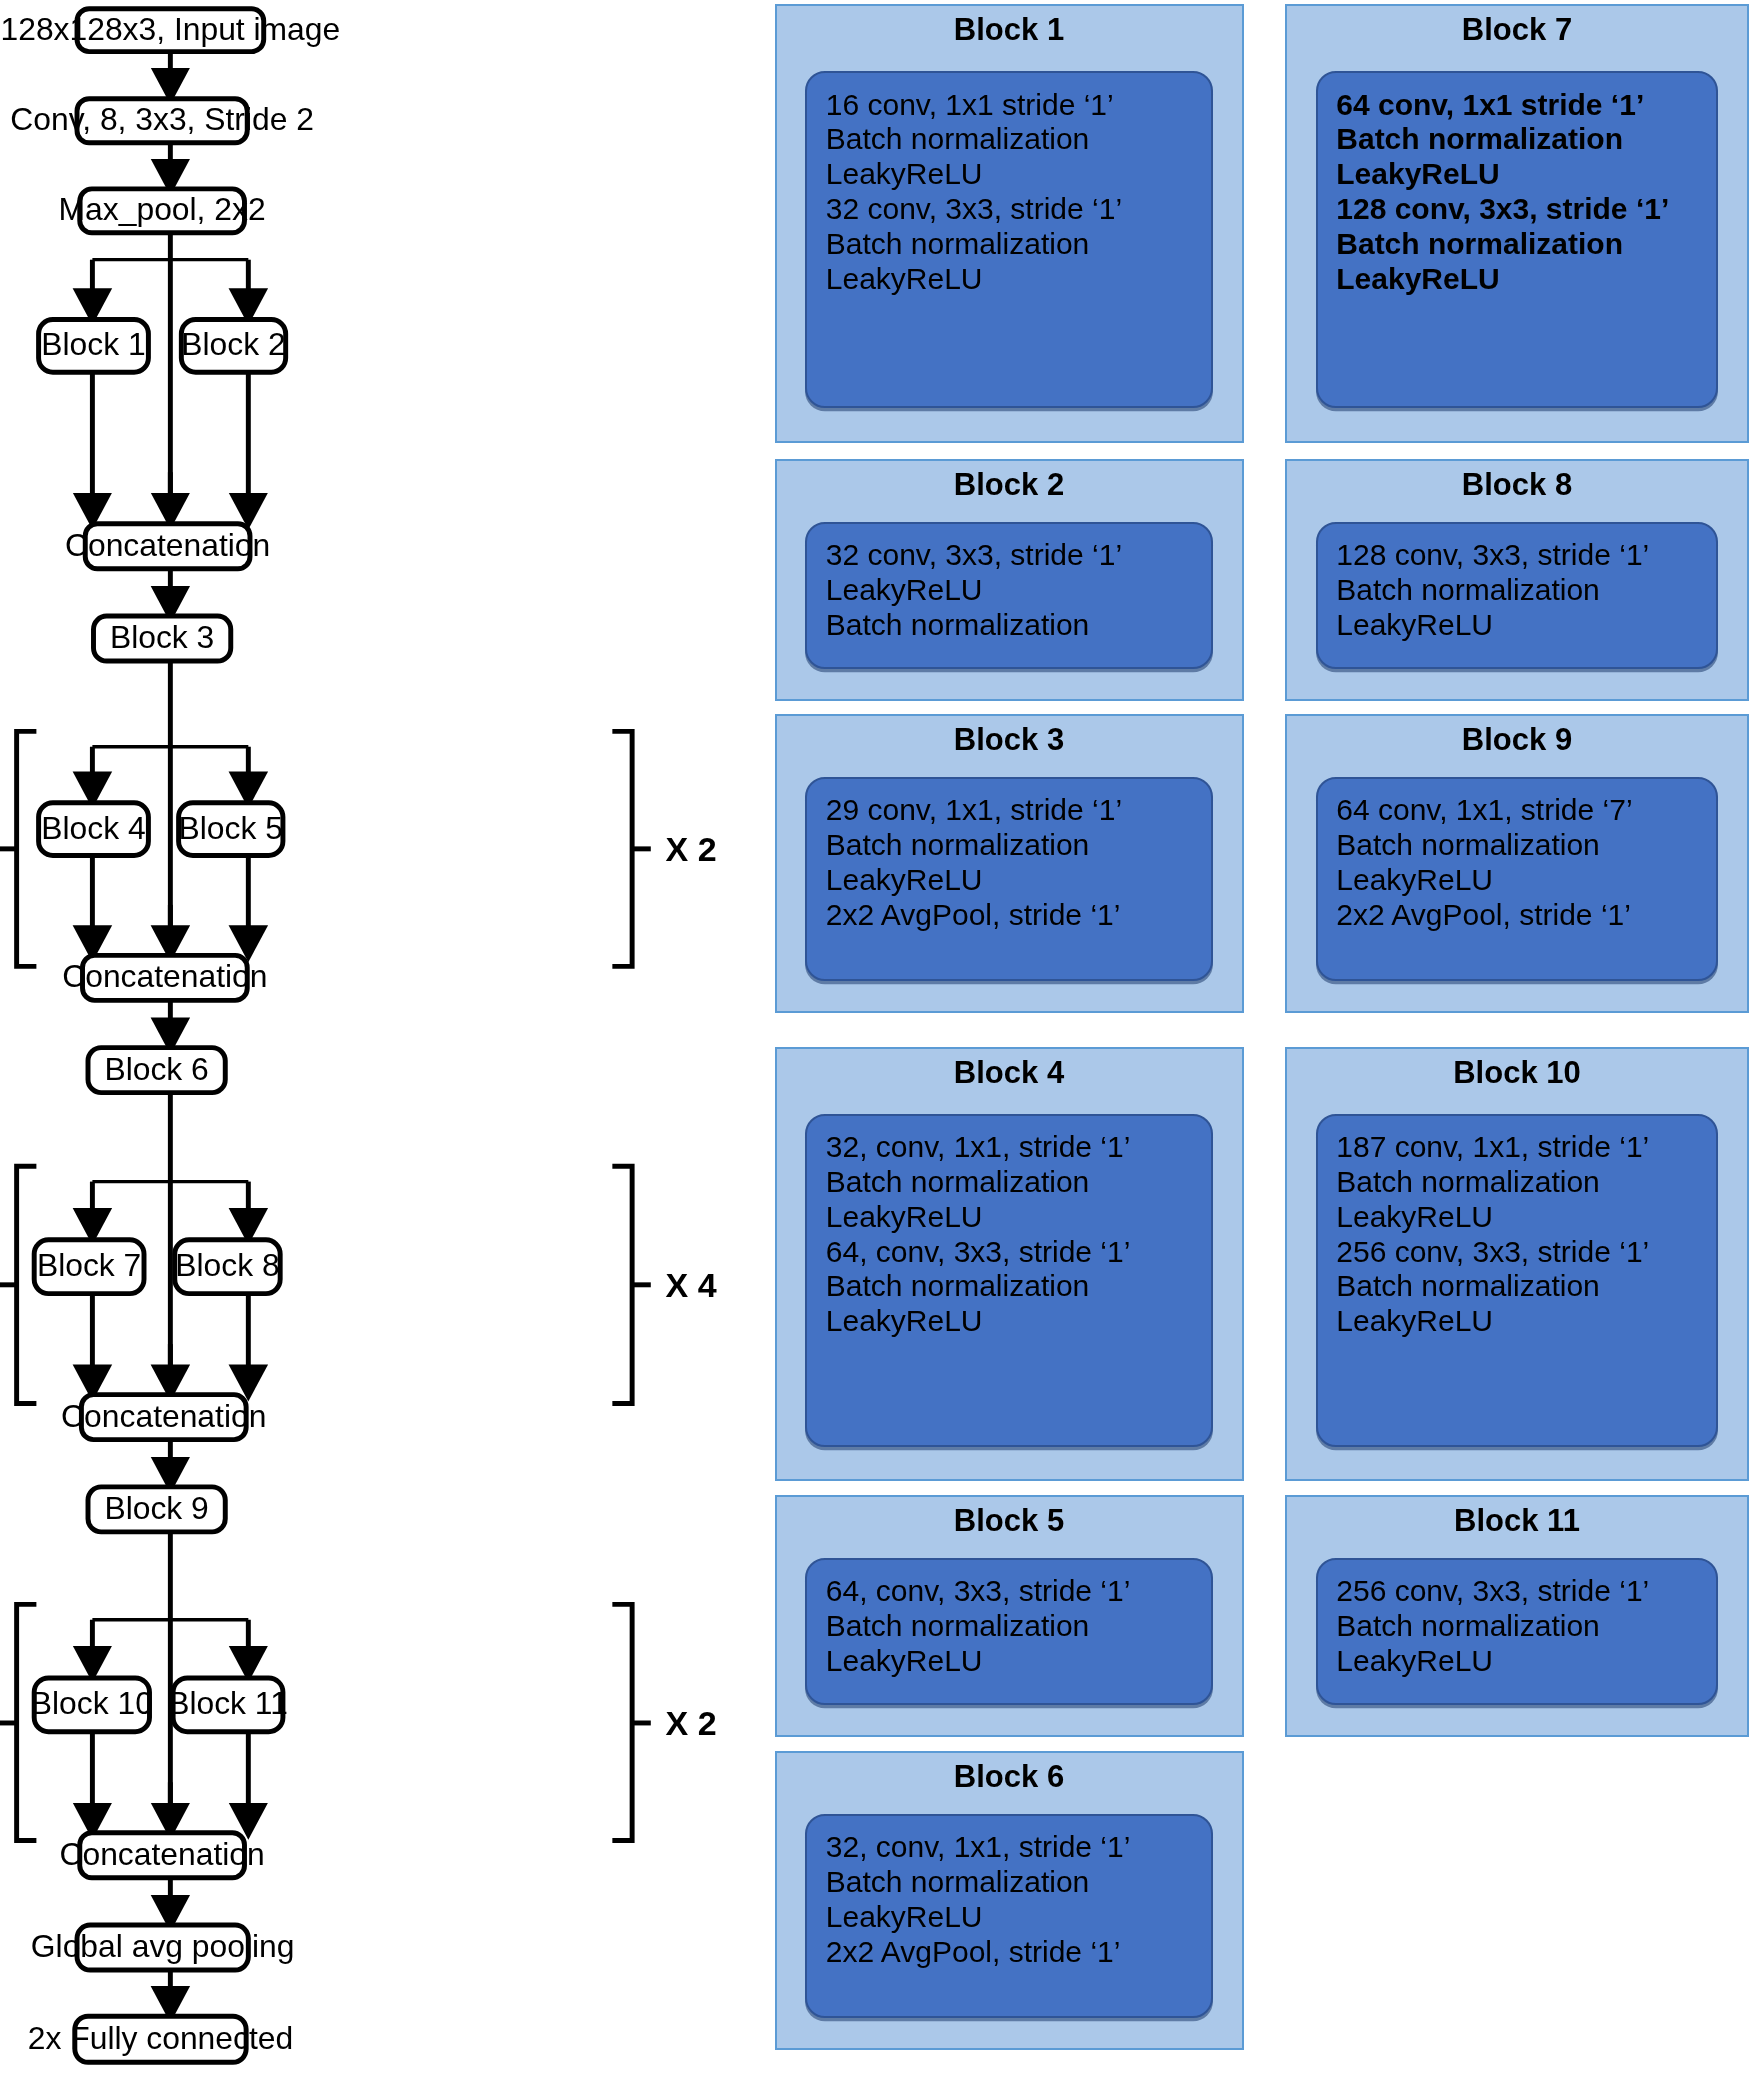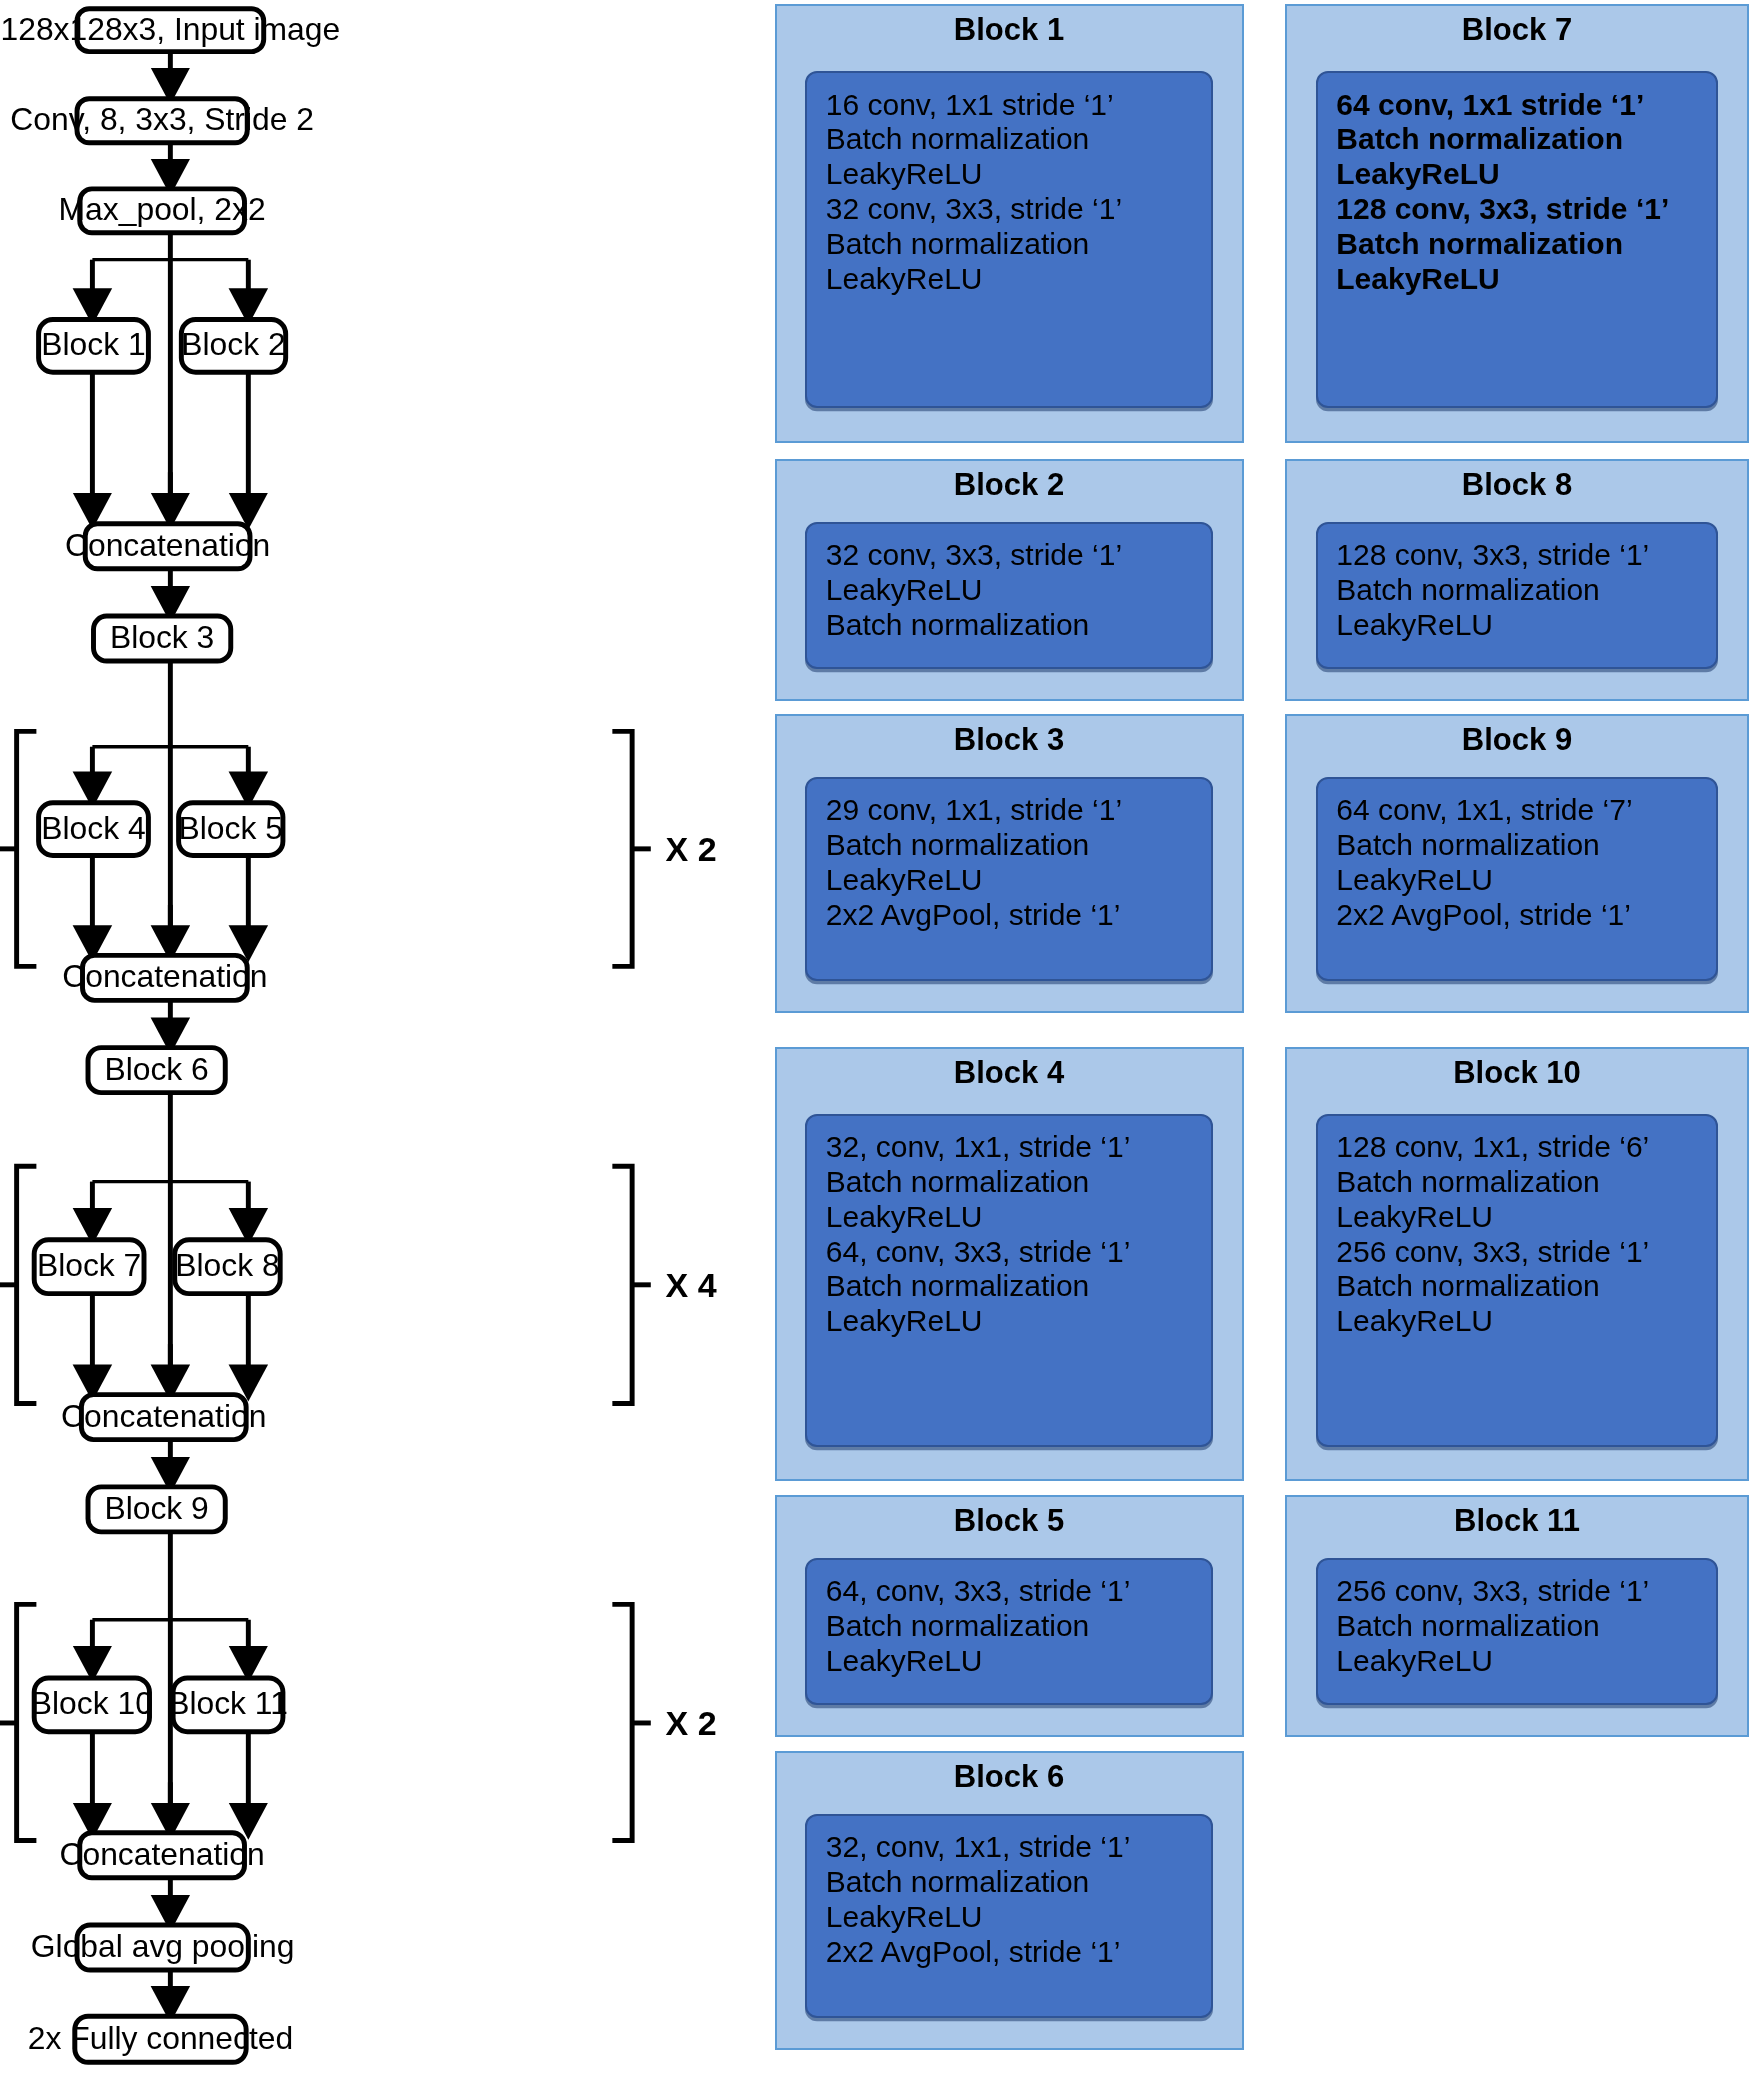--- a/index.html
+++ b/index.html
@@ -98,21 +98,21 @@
     padding-bottom: 5.5px;
     white-space: nowrap;
   }
   .block-card {
     position: absolute;
     left: 28.6px;
     right: 28.6px;
     box-sizing: border-box;
     background: #4472C4;
     border: 2.2px solid #2F5496;
-    border-radius: 12px;
+    border-radius: 20px;
     box-shadow: 0 3.3px 0 rgba(31,60,110,0.55);
     padding: 14.3px 0 14.3px 18.7px;
   }
   .block-line {
     font-family: "Liberation Sans", sans-serif;
     font-size: 30px;
     color: #000000;
     line-height: 1.16;
     white-space: nowrap;
   }
@@ -386,21 +386,21 @@
         <div class="block-card" style="top: 61px; bottom: 30px;">
           <div class="block-line">64 conv, 1x1, stride ‘7’</div>
           <div class="block-line">Batch normalization</div>
           <div class="block-line">LeakyReLU</div>
           <div class="block-line">2x2 AvgPool, stride ‘1’</div>
         </div>
       </div>
       <div class="block-panel" style="left: 516px; top: 1047px; width: 464px; height: 434px;">
         <div class="block-title">Block 10</div>
         <div class="block-card" style="top: 65px; bottom: 32px;">
-          <div class="block-line">128 conv, 1x1, stride ‘6’</div>
+          <div class="block-line">187 conv, 1x1, stride ‘1’</div>
           <div class="block-line">Batch normalization</div>
           <div class="block-line">LeakyReLU</div>
           <div class="block-line">256 conv, 3x3, stride ‘1’</div>
           <div class="block-line">Batch normalization</div>
           <div class="block-line">LeakyReLU</div>
         </div>
       </div>
       <div class="block-panel" style="left: 516px; top: 1495px; width: 464px; height: 242px;">
         <div class="block-title">Block 11</div>
         <div class="block-card" style="top: 61px; bottom: 30px;">

